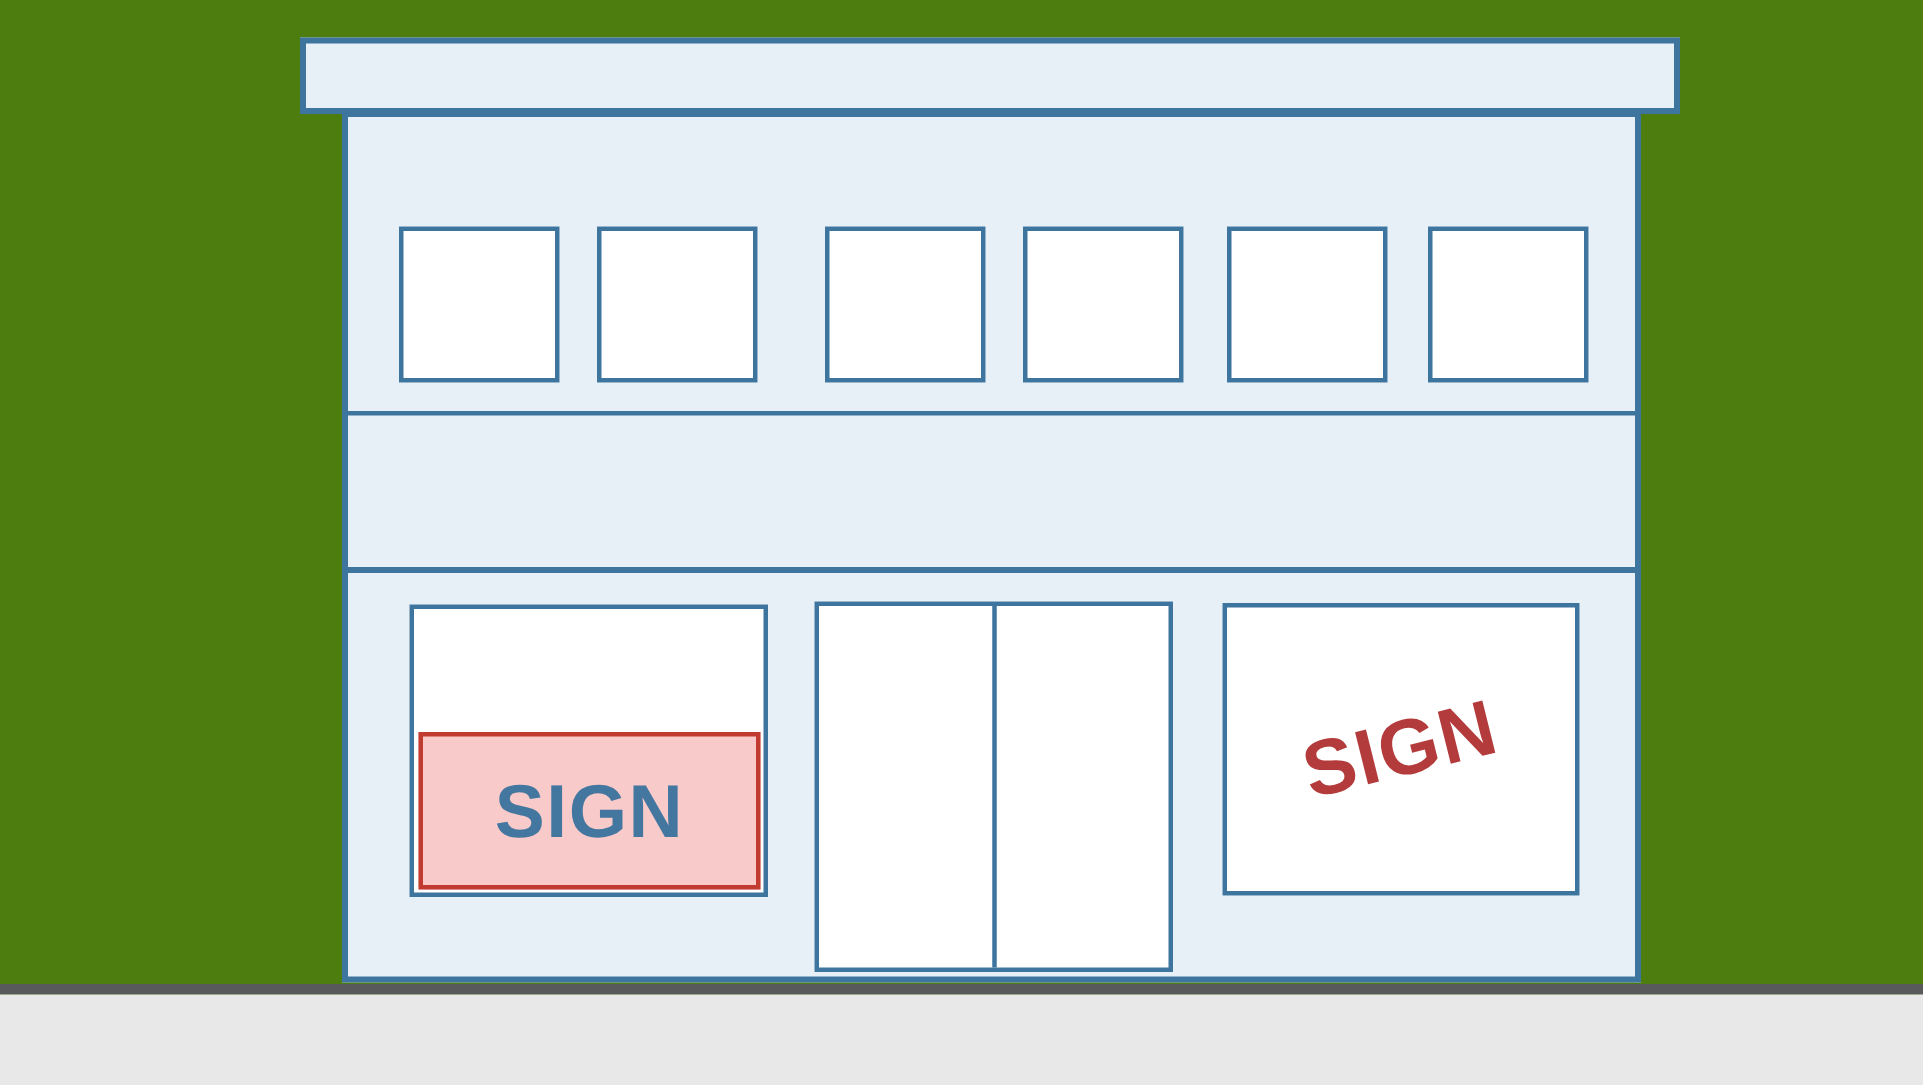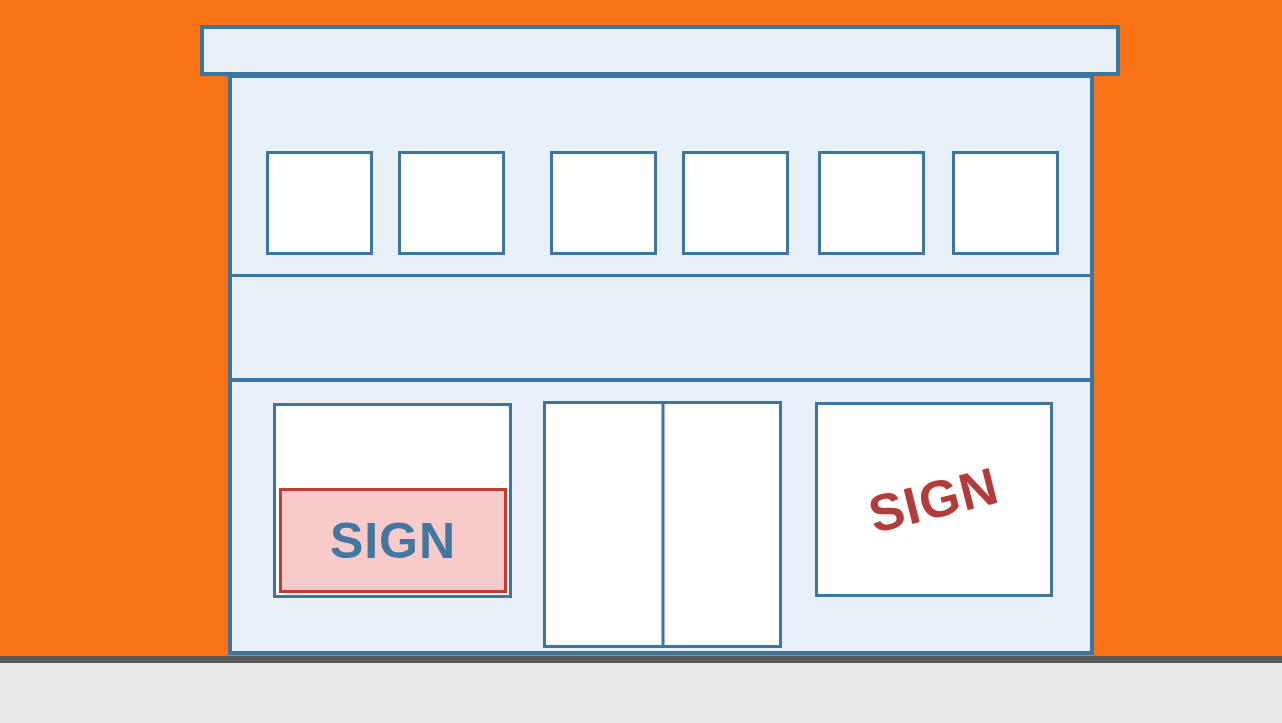--- a/index.html
+++ b/index.html
@@ -1,21 +1,21 @@
 <!DOCTYPE html>
 <html><head>
 <meta charset="utf-8">
 <style>
   * { margin: 0; padding: 0; box-sizing: border-box; }
   html, body { width: 1282px; height: 723px; background: #ffffff; }
   .scene {
     position: relative;
     width: 1282px;
     height: 723px;
-    background: #f97316;
+    background: #4d7c0f;
     overflow: hidden;
     font-family: "Liberation Sans", sans-serif;
   }
   .abs { position: absolute; }
 
   
   .building {
     left: 228px; top: 74px; width: 866px; height: 581px;
     background: #e7f0f6;
     border: 4px solid #3e759f;

